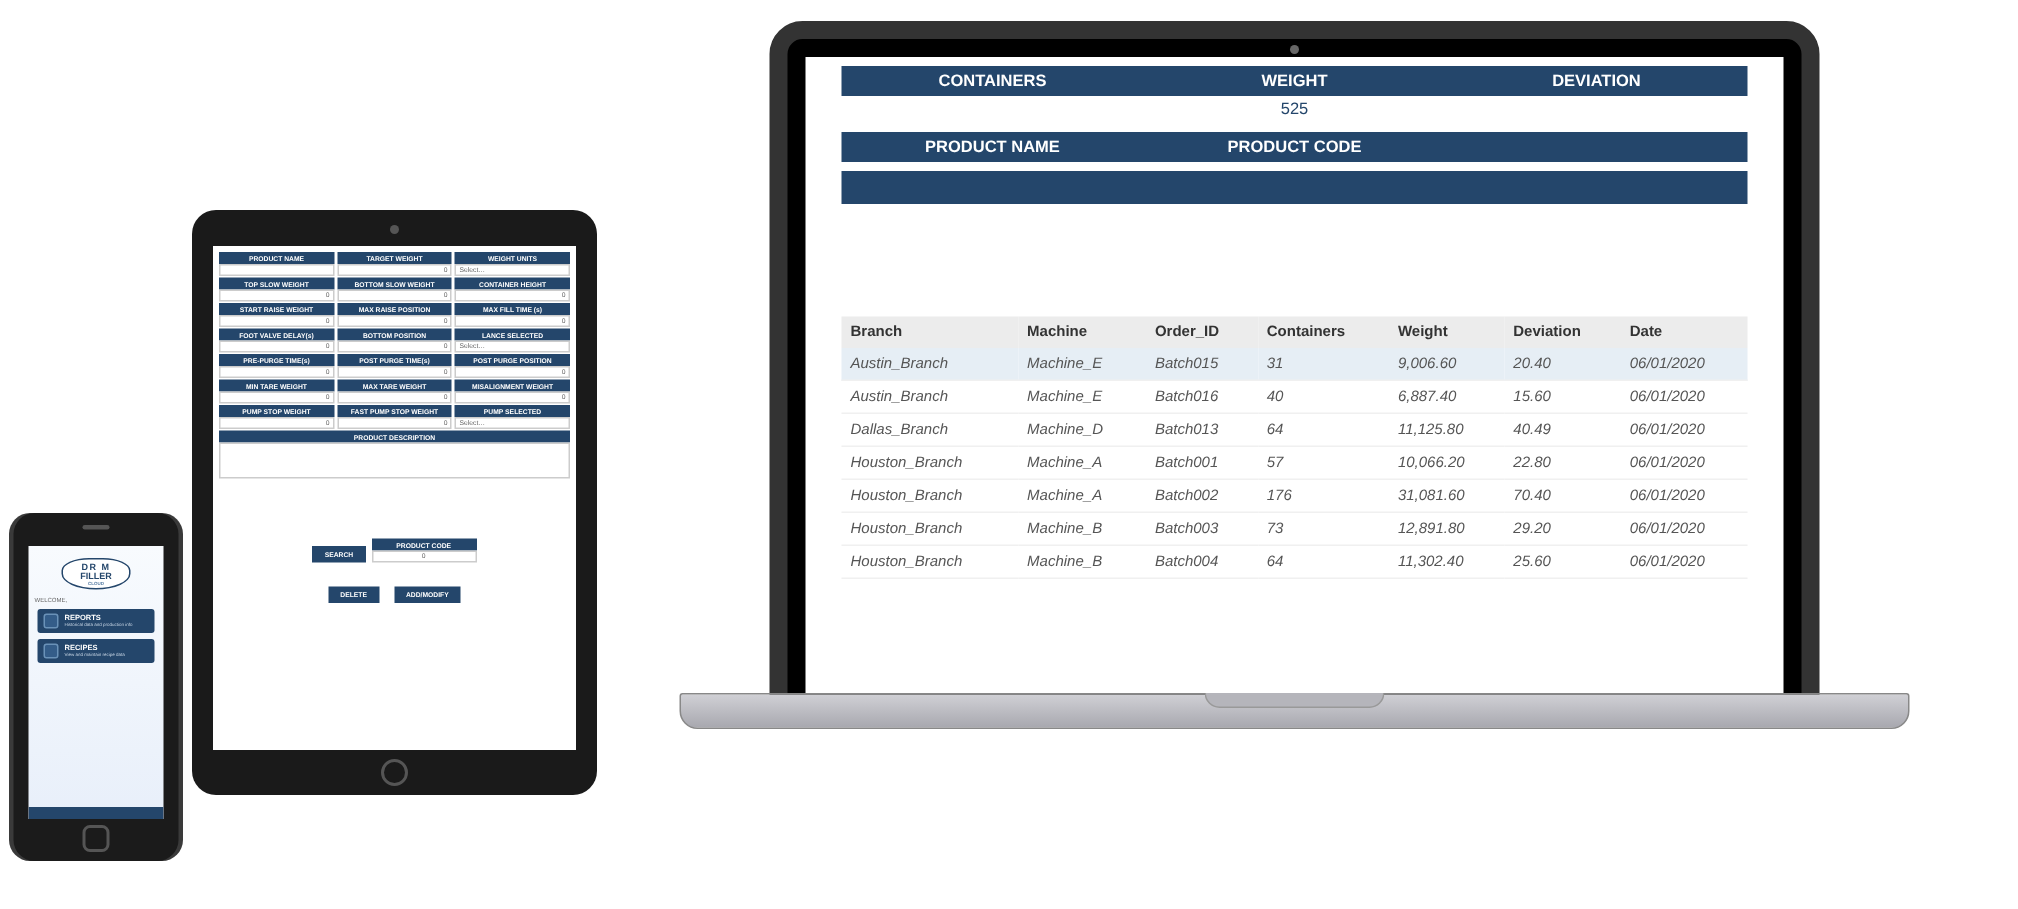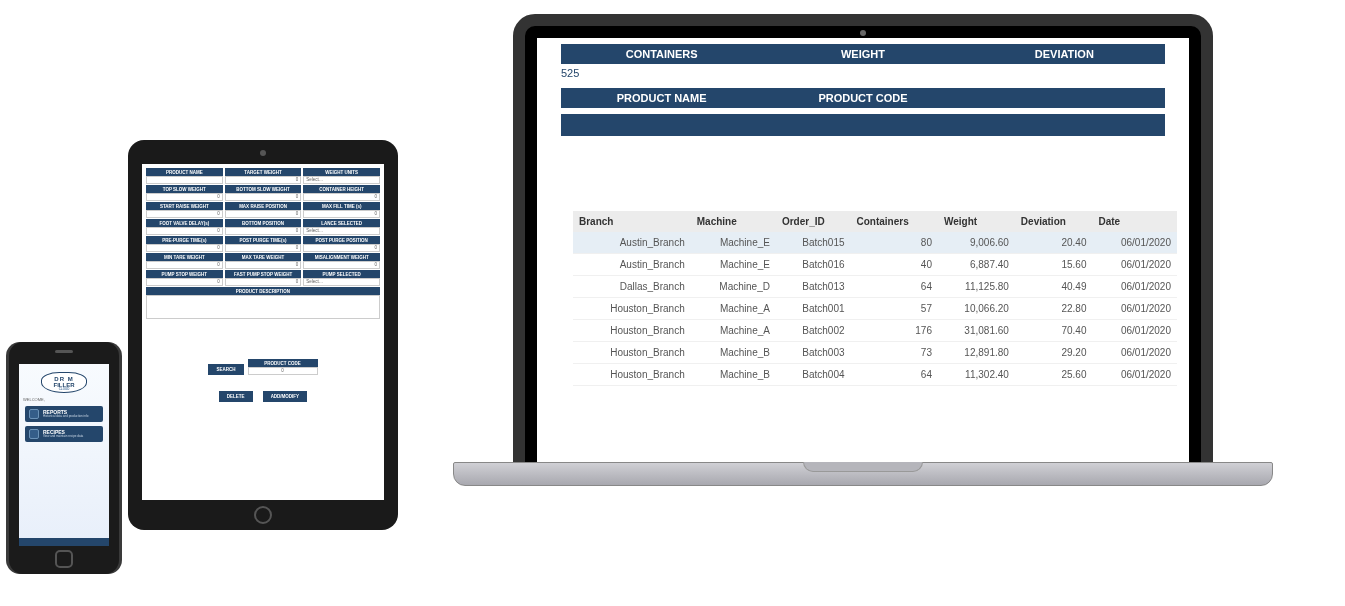--- a/index.html
+++ b/index.html
@@ -46,27 +46,27 @@
     padding: 6px 24px;
     font-size: 11px;
     color:#444;
   }
 
   .hdr-row {
     background:#24466b; color:#fff; font-weight:bold;
     display:flex; text-align:center;
   }
   .hdr-row > div { flex:1; padding:4px 0; }
-  .val-row { display:flex; color:#24466b; text-align:left; }
+  .val-row { display:flex; color:#24466b; text-align:center; }
   .val-row > div { flex:1; padding:3px 0; }
   .spacer-bar { background:#24466b; height:22px; margin-top:6px; }
 
-  .report-table { width:100%; border-collapse:collapse; margin-top:75px; font-size:10px; color:#555;margin-left:12px; }
+  .report-table { width:100%; border-collapse:collapse; margin-top:75px; font-size:10px; color:#555; }
   .report-table th { background:#ececec; text-align:left; padding:5px 6px; font-size:10px; color:#333; }
-  .report-table td { padding:5px 6px; text-align:right; }
+  .report-table td { padding:5px 6px; text-align:left;font-style:italic; }
   .report-table tr.hl td { background:#e6eef5; }
   .report-table tbody tr { border-bottom:1px solid #f0f0f0; }
 
   
   .tablet {
     position:absolute;
     left:128px; top:140px;
     width:270px; height:390px;
     background:#1a1a1a;
     border-radius:16px;
@@ -164,21 +164,21 @@
             <th>Weight</th>
             <th>Deviation</th>
             <th>Date</th>
           </tr>
         </thead>
         <tbody id="report-body">
             <tr class="hl">
               <td>Austin_Branch</td>
               <td>Machine_E</td>
               <td>Batch015</td>
-              <td>80</td>
+              <td>31</td>
               <td>9,006.60</td>
               <td>20.40</td>
               <td>06/01/2020</td>
             </tr>
             <tr>
               <td>Austin_Branch</td>
               <td>Machine_E</td>
               <td>Batch016</td>
               <td>40</td>
               <td>6,887.40</td>

